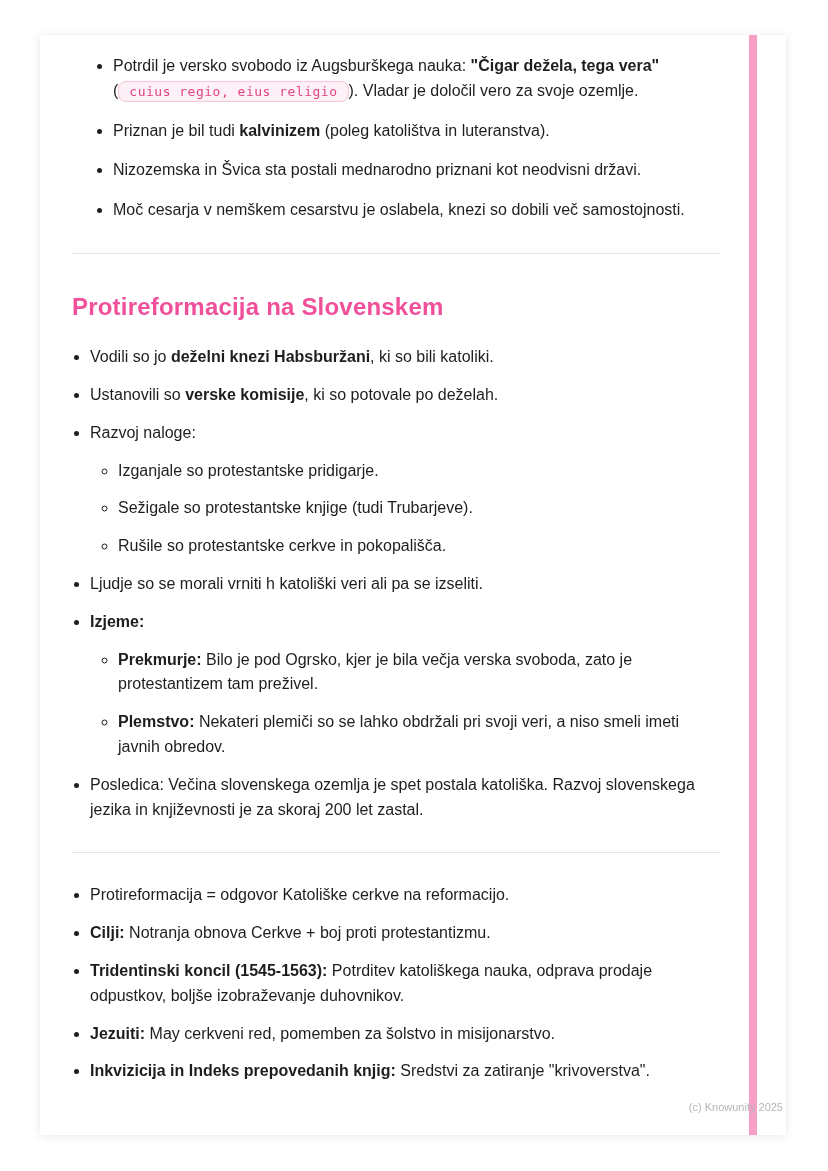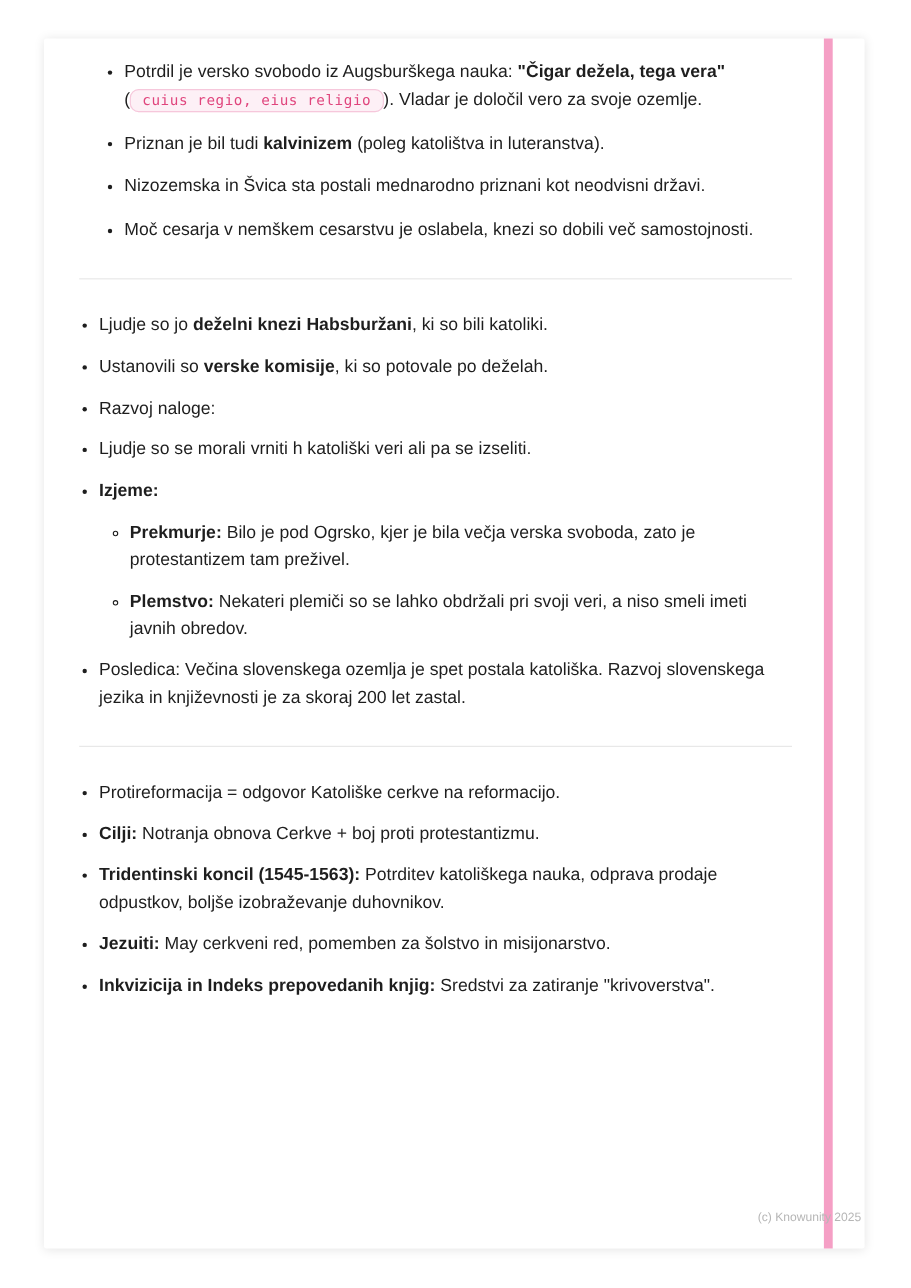--- a/index.html
+++ b/index.html
@@ -86,30 +86,42 @@
       <li>
         <span>Nizozemska in Švica sta postali mednarodno priznani kot neodvisni državi.</span>
       </li>
       <li>
         <span>Moč cesarja v nemškem cesarstvu je oslabela, knezi so dobili več samostojnosti.</span>
       </li>
     </ul>
 
     <hr>
 
+    <h2>Protireformacija na Slovenskem</h2>
 
     <ul class="mainlist">
       <li>
-        <span>Ljudje so jo </span><strong>deželni knezi Habsburžani</strong><span>, ki so bili katoliki.</span>
+        <span>Vodili so jo </span><strong>deželni knezi Habsburžani</strong><span>, ki so bili katoliki.</span>
       </li>
       <li>
         <span>Ustanovili so </span><strong>verske komisije</strong><span>, ki so potovale po deželah.</span>
       </li>
       <li>
         <span>Razvoj naloge:</span>
+        <ul class="sublist">
+          <li>
+            <span>Izganjale so protestantske pridigarje.</span>
+          </li>
+          <li>
+            <span>Sežigale so protestantske knjige (tudi Trubarjeve).</span>
+          </li>
+          <li>
+            <span>Rušile so protestantske cerkve in pokopališča.</span>
+          </li>
+        </ul>
       </li>
       <li>
         <span>Ljudje so se morali vrniti h katoliški veri ali pa se izseliti.</span>
       </li>
       <li>
         <strong>Izjeme:</strong>
         <ul class="sublist">
           <li>
             <strong>Prekmurje:</strong><span> Bilo je pod Ogrsko, kjer je bila večja verska svoboda, zato je protestantizem tam preživel.</span>
           </li>

